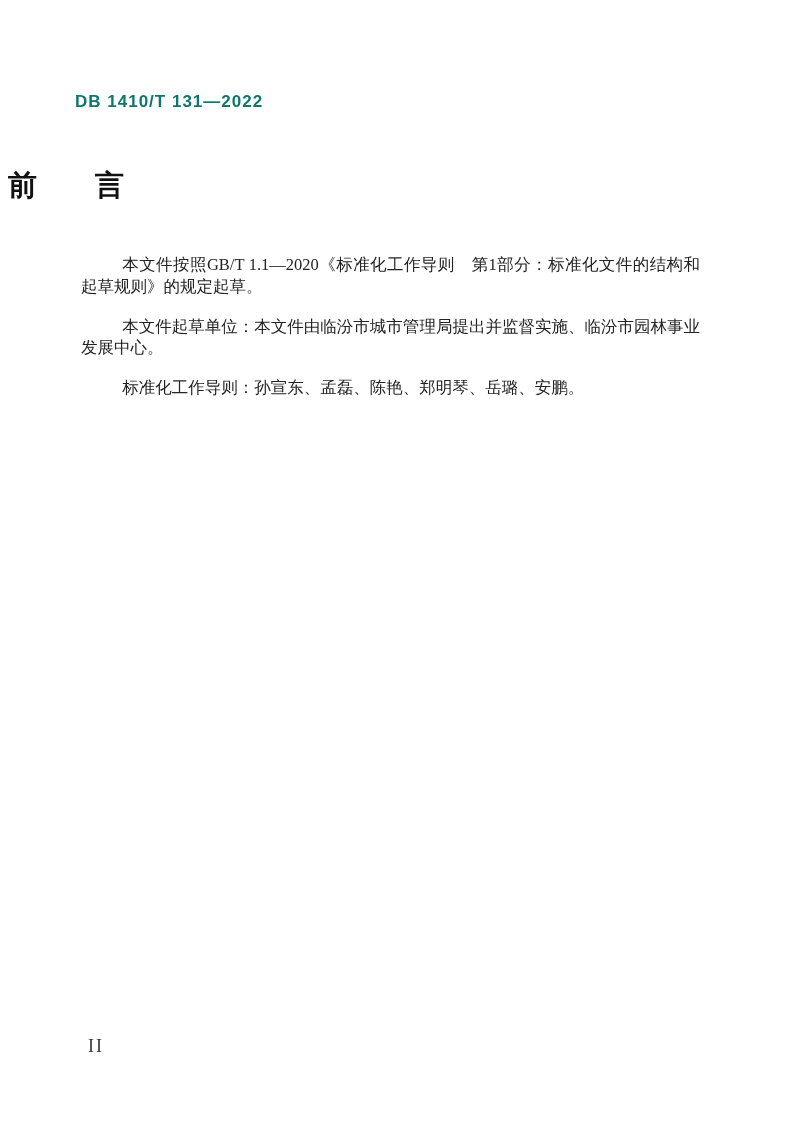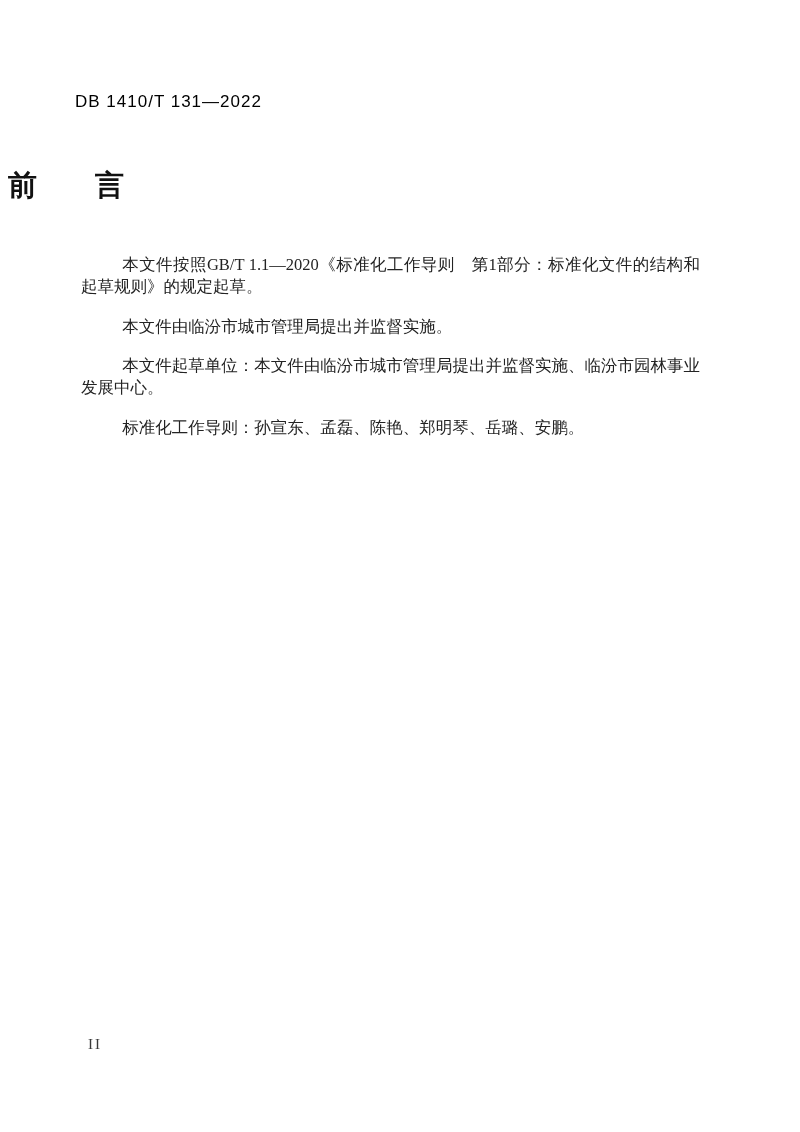--- a/index.html
+++ b/index.html
@@ -14,24 +14,24 @@
     background: #ffffff;
     color: #1f1f1f;
     overflow: hidden;
   }
   .doc-number {
     position: absolute;
     left: 75px;
     top: 92px;
     font-family: "Liberation Sans", sans-serif;
     font-size: 17px;
-    font-weight: 400;
+    font-weight: 700;
     letter-spacing: 1px;
     white-space: pre;
-    color: #000000;
+    color: #0f766e;
   }
   .page-title {
     position: absolute;
     top: 166px;
     left: 8px;
     width: 100%;
     font-family: "Liberation Sans", sans-serif;
     font-weight: 700;
     font-size: 29px;
     color: #111111;
@@ -51,36 +51,35 @@
   .body-text p {
     margin: 18px;
     padding: 0;
     text-indent: 2.5em;
   }
   .page-number {
     position: absolute;
     left: 88px;
     top: 1036px;
     font-family: "Liberation Serif", "DejaVu Serif", serif;
-    font-size: 15px;
+    font-size: 18px;
     letter-spacing: 2px;
     color: #3a3a3a;
   }
 </style>
 </head>
 <body>
 
 <div class="page">
 
   <div class="doc-number">DB 1410/T 131—2022</div>
 
   <div class="page-title">前　　言</div>
 
   <div class="body-text">
       <p class="foreword-paragraph">本文件按照GB/T 1.1—2020《标准化工作导则　第1部分：标准化文件的结构和起草规则》的规定起草。</p>
-      <p class="foreword-paragraph">本文件由临汾市城市管理局提出并监督实施。</p>
       <p class="foreword-paragraph">本文件起草单位：本文件由临汾市城市管理局提出并监督实施、临汾市园林事业发展中心。</p>
       <p class="foreword-paragraph">标准化工作导则：孙宣东、孟磊、陈艳、郑明琴、岳璐、安鹏。</p>
     </div>
 
   <div class="page-number">II</div>
 
 </div>
 
 </body></html>

